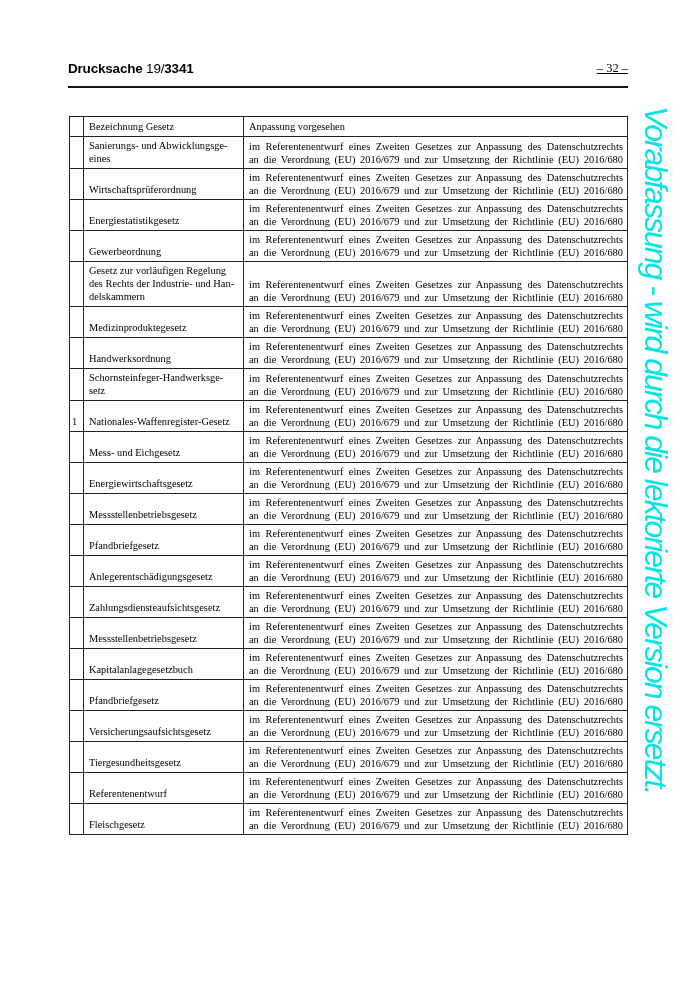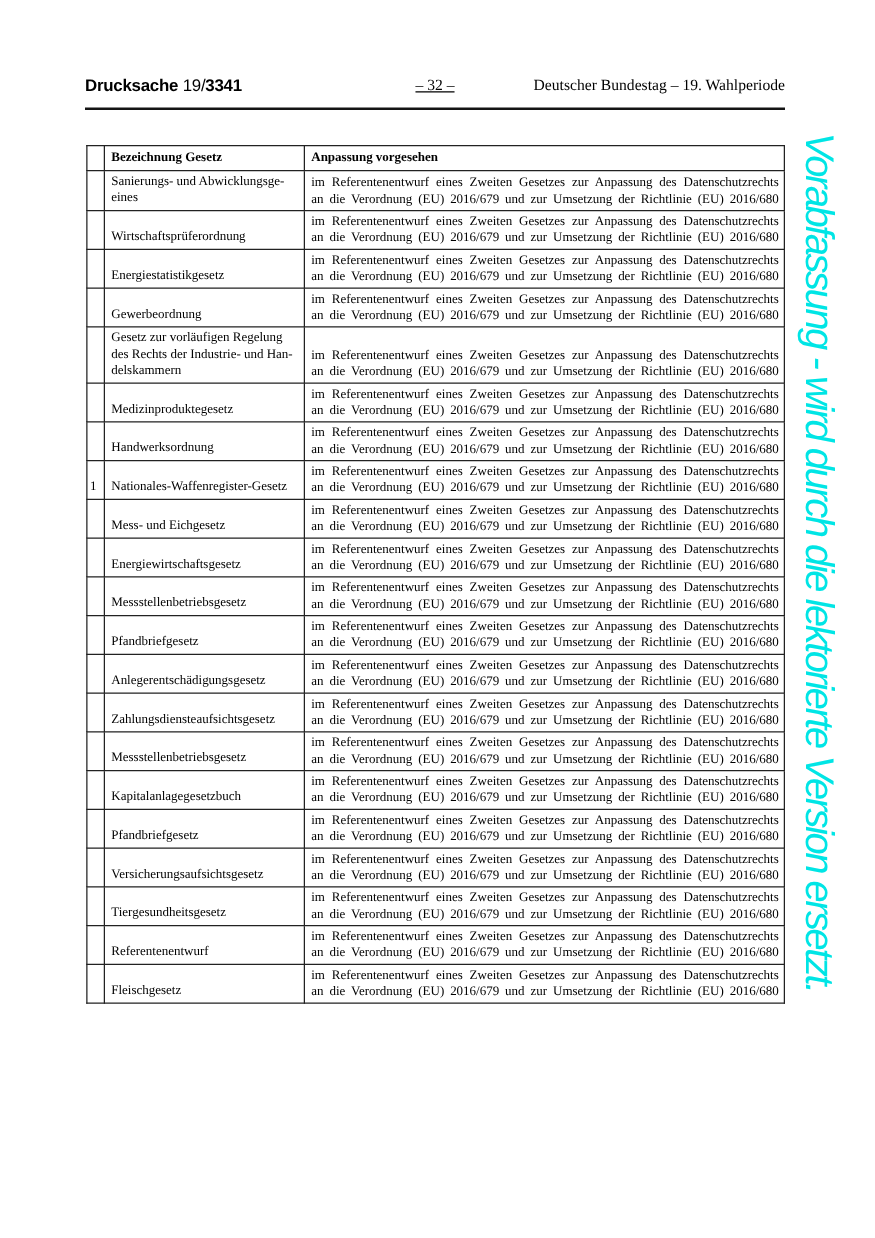--- a/index.html
+++ b/index.html
@@ -42,21 +42,21 @@
     line-height: 13px;
   }
   .law-table col.c-index    { width: 14px; }
   .law-table col.c-gesetz   { width: 160px; }
   .law-table th, .law-table td {
     border: 1px solid #222;
     padding: 2px 4px 2px 5px;
     overflow: hidden;
   }
   .law-table th {
-    font-weight: bold;
+    font-weight: normal;
     text-align: left;
     vertical-align: middle;
     height: 15px;
     white-space: nowrap;
     margin-left: 16px;
   }
   .law-table th.h-index { padding: 2px 1px; }
   .law-table td { vertical-align: bottom; }
   td.cell-index  { padding: 2px 1px 3px 2px; text-align: left; }
   td.cell-gesetz { white-space: pre-line; padding-bottom: 3px; }
@@ -82,21 +82,20 @@
   }
 </style>
 </head>
 <body>
 
 <div class="page">
 
   <div class="page-header">
     <div class="ph-left"><span class="b">Drucksache</span>&nbsp;<span>19/</span><span class="b">3341</span></div>
     <div class="ph-center">– 32 –</div>
-    <div class="ph-right">Deutscher Bundestag – 19. Wahlperiode</div>
   </div>
 
   <table class="law-table">
     <colgroup>
       <col class="c-index">
       <col class="c-gesetz">
       <col class="c-anpassung">
     </colgroup>
     <thead>
       <tr>
@@ -145,20 +144,27 @@
       <td class="cell-anpassung">im Referentenentwurf eines Zweiten Gesetzes zur Anpassung des Datenschutzrechts
 an die Verordnung (EU) 2016/679 und zur Umsetzung der Richtlinie (EU) 2016/680</td>
     </tr>
         <tr>
       <td class="cell-index"></td>
       <td class="cell-gesetz">Handwerksordnung</td>
       <td class="cell-anpassung">im Referentenentwurf eines Zweiten Gesetzes zur Anpassung des Datenschutzrechts
 an die Verordnung (EU) 2016/679 und zur Umsetzung der Richtlinie (EU) 2016/680</td>
     </tr>
         <tr>
+      <td class="cell-index"></td>
+      <td class="cell-gesetz">Schornsteinfeger-Handwerksge-
+setz</td>
+      <td class="cell-anpassung">im Referentenentwurf eines Zweiten Gesetzes zur Anpassung des Datenschutzrechts
+an die Verordnung (EU) 2016/679 und zur Umsetzung der Richtlinie (EU) 2016/680</td>
+    </tr>
+        <tr>
       <td class="cell-index">1</td>
       <td class="cell-gesetz">Nationales-Waffenregister-Gesetz</td>
       <td class="cell-anpassung">im Referentenentwurf eines Zweiten Gesetzes zur Anpassung des Datenschutzrechts
 an die Verordnung (EU) 2016/679 und zur Umsetzung der Richtlinie (EU) 2016/680</td>
     </tr>
         <tr>
       <td class="cell-index"></td>
       <td class="cell-gesetz">Mess- und Eichgesetz</td>
       <td class="cell-anpassung">im Referentenentwurf eines Zweiten Gesetzes zur Anpassung des Datenschutzrechts
 an die Verordnung (EU) 2016/679 und zur Umsetzung der Richtlinie (EU) 2016/680</td>

